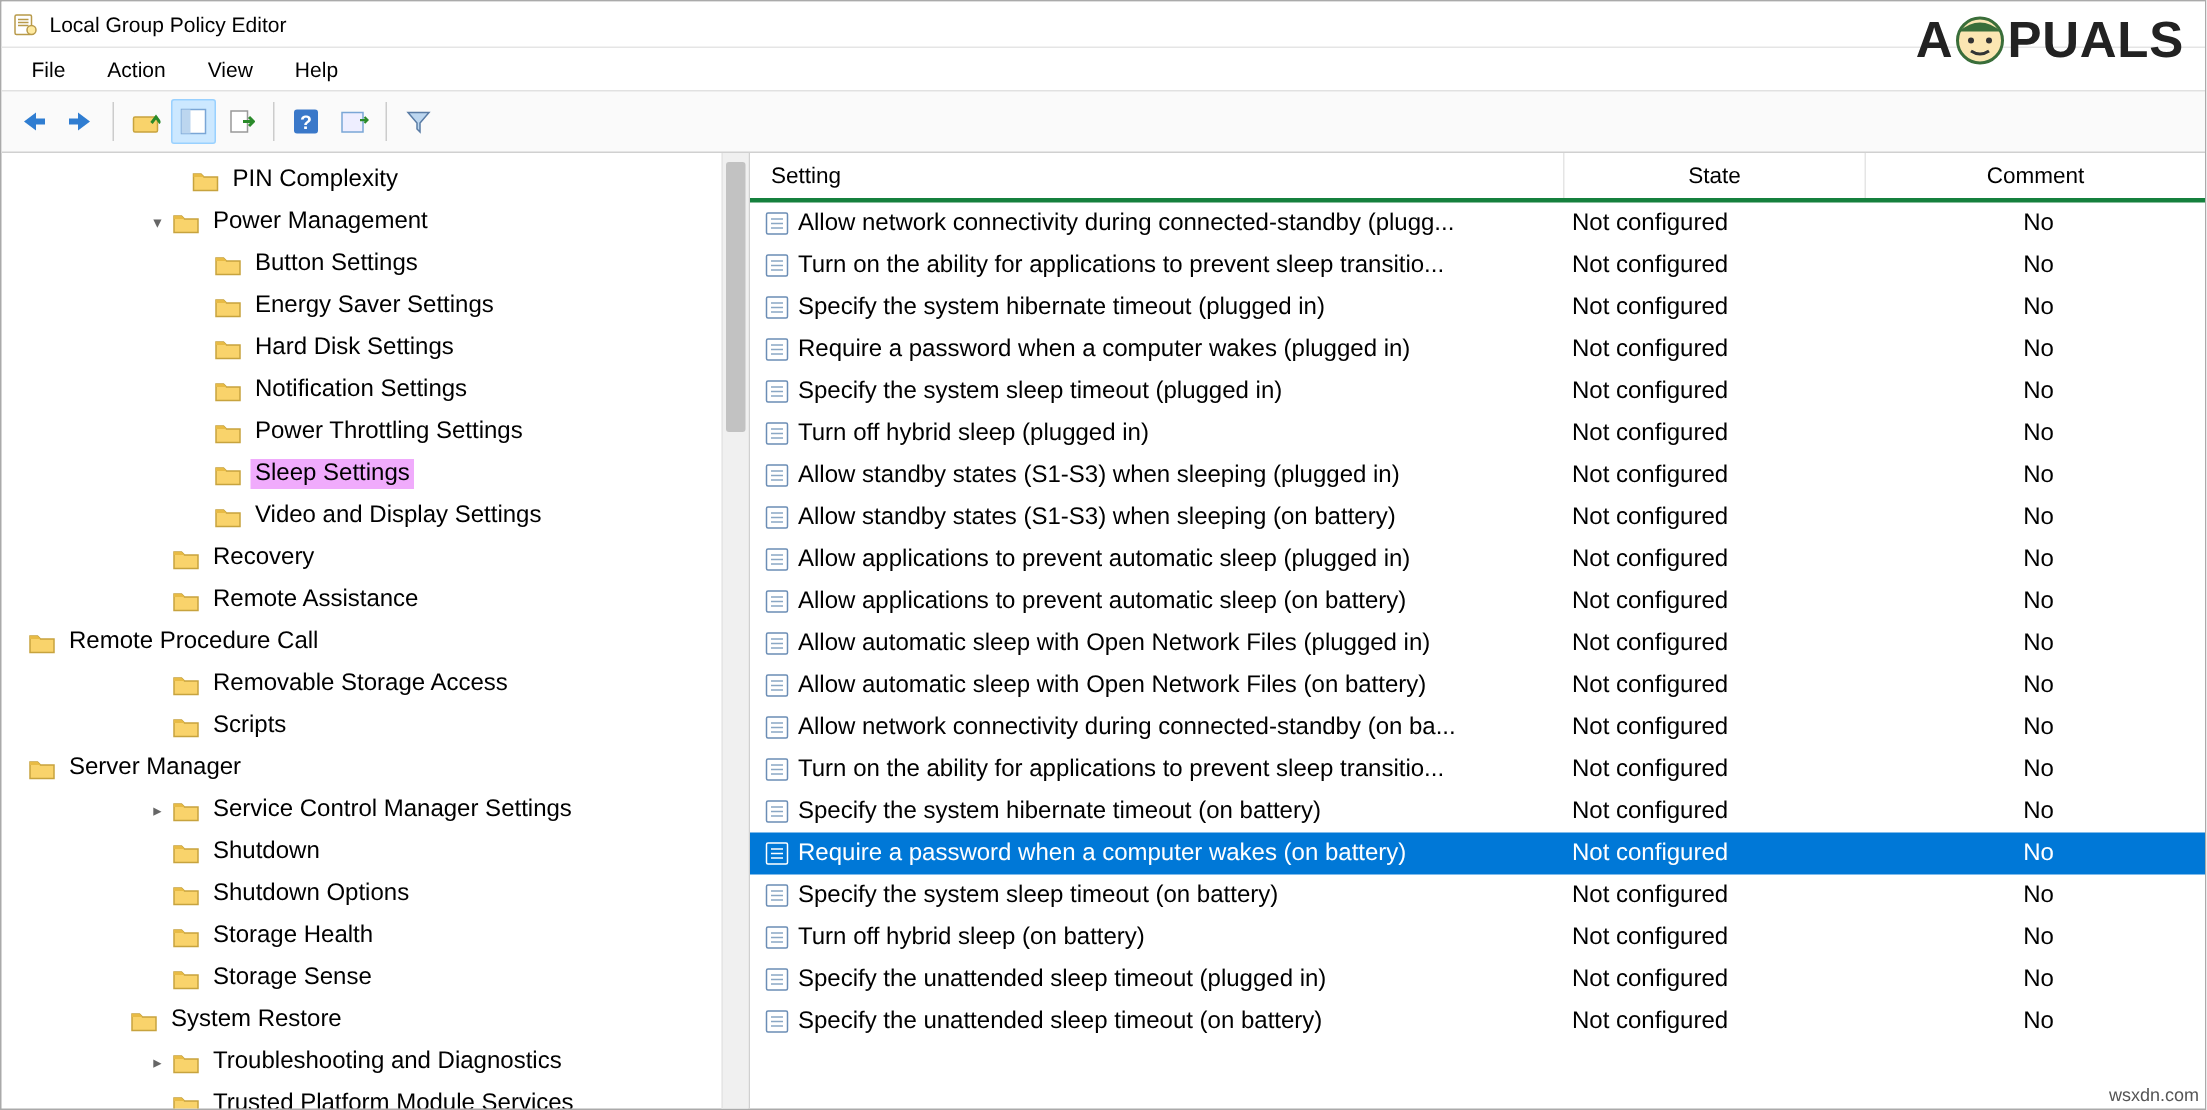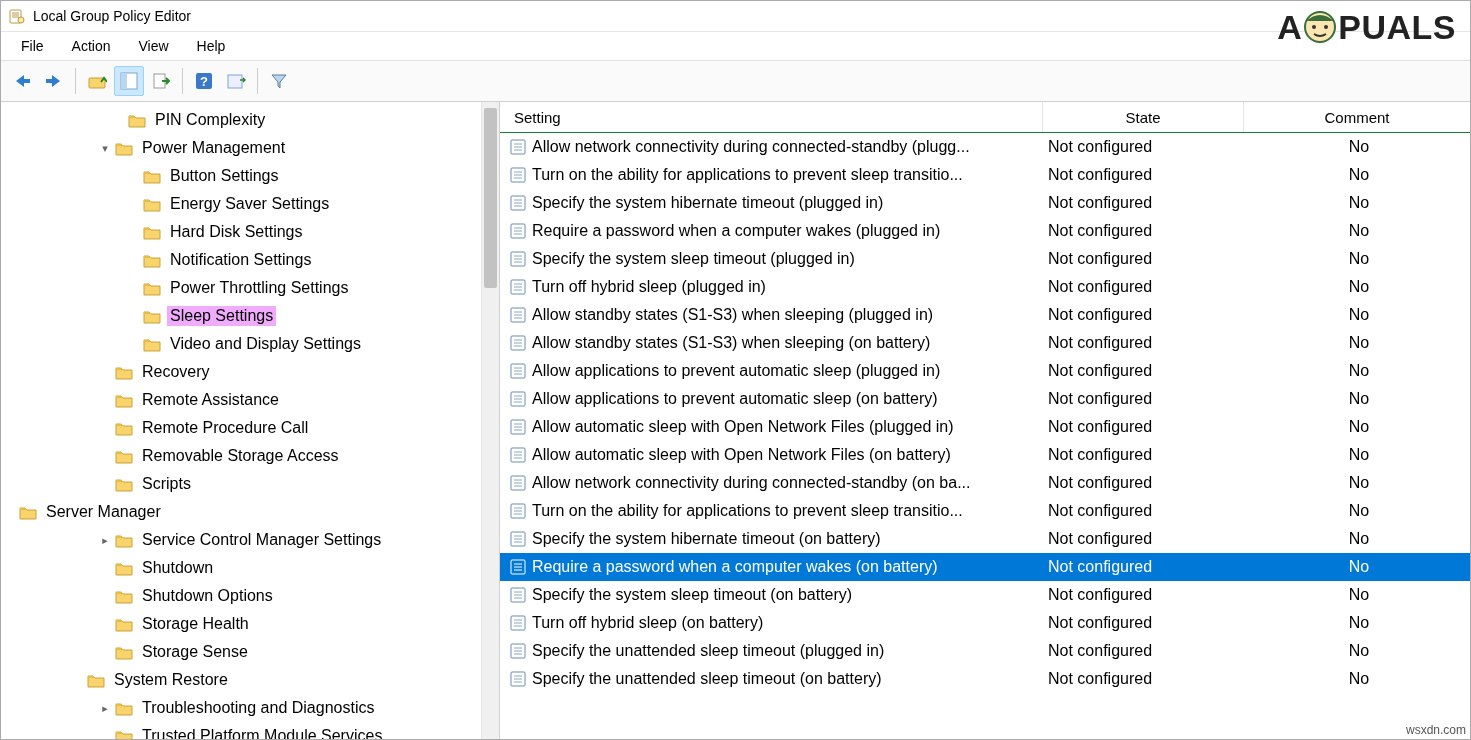--- a/index.html
+++ b/index.html
@@ -18,21 +18,21 @@
   .tree-scroll { position:absolute; inset:0; overflow:hidden; }
   .tree { padding:4px 0; }
   .tree-row { display:flex; align-items:center; height:28px; font-size:16px; cursor:default; white-space:nowrap; }
   .tree-row .expander { width:16px; text-align:center; color:#666; font-size:11px; display:inline-block; }
   .tree-row .folder { width:18px; height:15px; margin:0 6px 0 2px; flex:0 0 auto; }
   .tree-row .label { padding:1px 3px; }
   .tree-row.selected .label { background:#f0abfc; }
   .tree-scrollbar { position:absolute; right:0; top:0; width:17px; height:100%; background:#f0f0f0; border-left:1px solid #e5e5e5; }
   .tree-scrollbar .thumb { position:absolute; left:2px; right:2px; top:6px; height:180px; background:#c2c2c2; border-radius:2px; }
   .list-pane { flex:1; overflow:hidden; position:relative; }
-  .list-header { display:flex; height:30px; align-items:center; border-bottom:1px solid #15803d; font-size:15px; background:#fff; }
+  .list-header { display:flex; height:30px; align-items:center; border-bottom:3px solid #15803d; font-size:15px; background:#fff; }
   .col-setting { flex:0 0 528px; padding-left:14px; border-right:1px solid #e5e5e5; height:100%; display:flex; align-items:center; }
   .col-state   { flex:0 0 200px; text-align:center; border-right:1px solid #e5e5e5; height:100%; display:flex; align-items:center; justify-content:center; }
   .col-comment { flex:1; text-align:center; height:100%; display:flex; align-items:center; justify-content:center; }
   .list-body { overflow:hidden; }
   .list-row { display:flex; height:28px; align-items:center; font-size:16px; }
   .list-row .c-setting { flex:0 0 528px; padding-left:10px; display:flex; align-items:center; overflow:hidden; white-space:nowrap; }
   .list-row .c-setting .txt { overflow:hidden; text-overflow:ellipsis; }
   .list-row .c-state   { flex:0 0 200px; padding-left:10px; }
   .list-row .c-comment { flex:1; text-align:center; }
   .list-row.selected { background:#0078d7; color:#ffffff; }
@@ -200,21 +200,21 @@
               <span class="label">Recovery</span>
             </div>
             <div class="tree-row" style="padding-left: 96px;">
               <span class="expander"></span>
               <svg class="folder" viewBox="0 0 18 15">
                 <path d="M1 3 L6 3 L8 5 L17 5 L17 14 L1 14 Z" fill="#f9d36b" stroke="#c7a33e"></path>
                 <path d="M1 3 L6 3 L8 5 L1 5 Z" fill="#e8bb45"></path>
               </svg>
               <span class="label">Remote Assistance</span>
             </div>
-            <div class="tree-row" style="padding-left: 96px; text-align: center;">
+            <div class="tree-row" style=" text-align: center;">
               <span class="expander"></span>
               <svg class="folder" viewBox="0 0 18 15">
                 <path d="M1 3 L6 3 L8 5 L17 5 L17 14 L1 14 Z" fill="#f9d36b" stroke="#c7a33e"></path>
                 <path d="M1 3 L6 3 L8 5 L1 5 Z" fill="#e8bb45"></path>
               </svg>
               <span class="label">Remote Procedure Call</span>
             </div>
             <div class="tree-row" style="padding-left: 96px;">
               <span class="expander"></span>
               <svg class="folder" viewBox="0 0 18 15">

